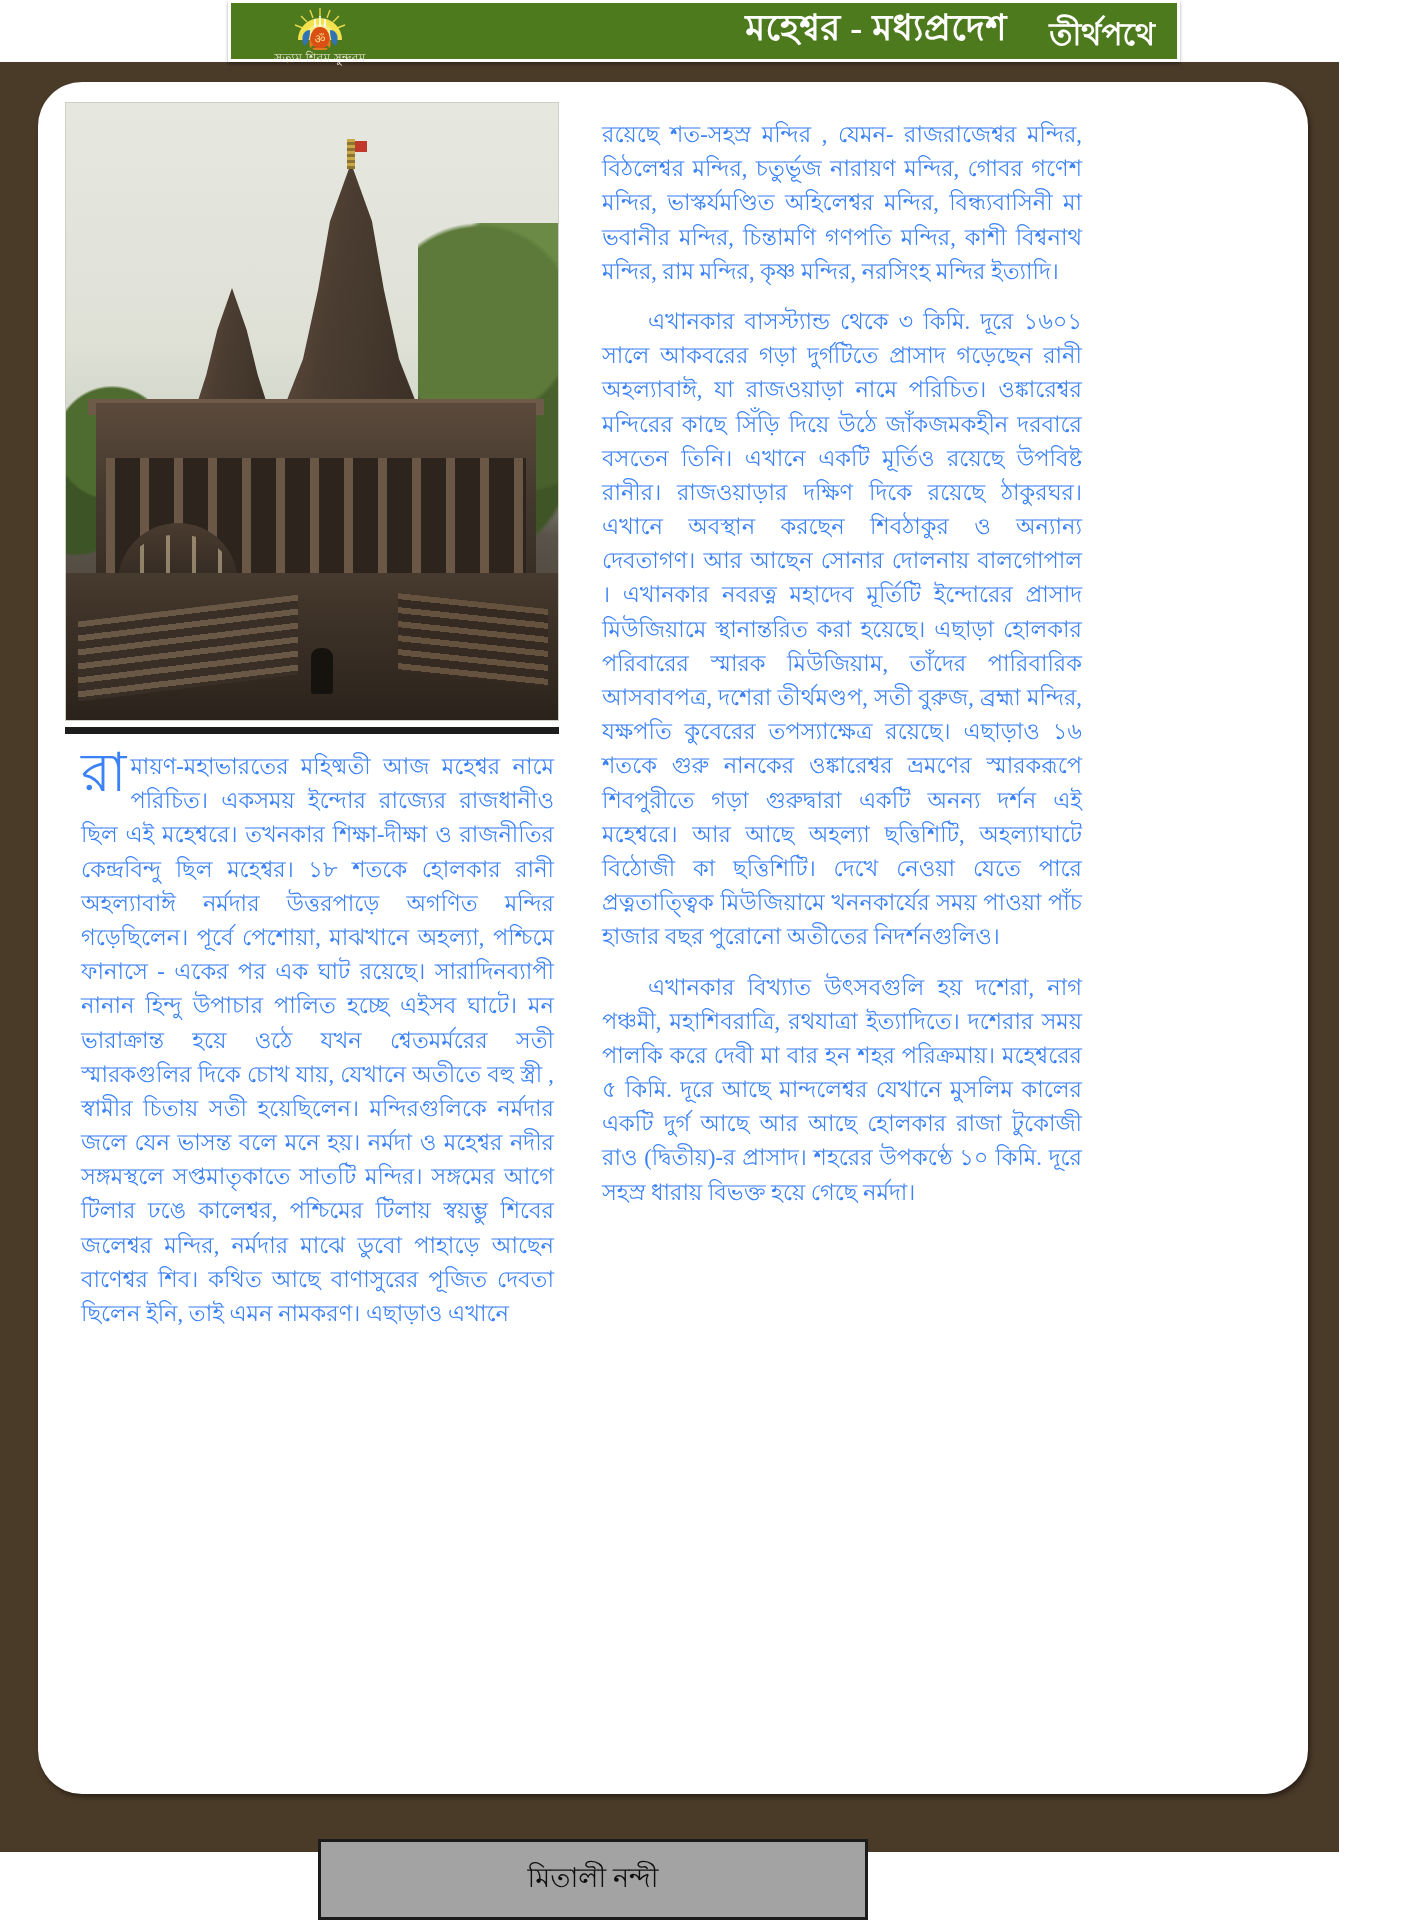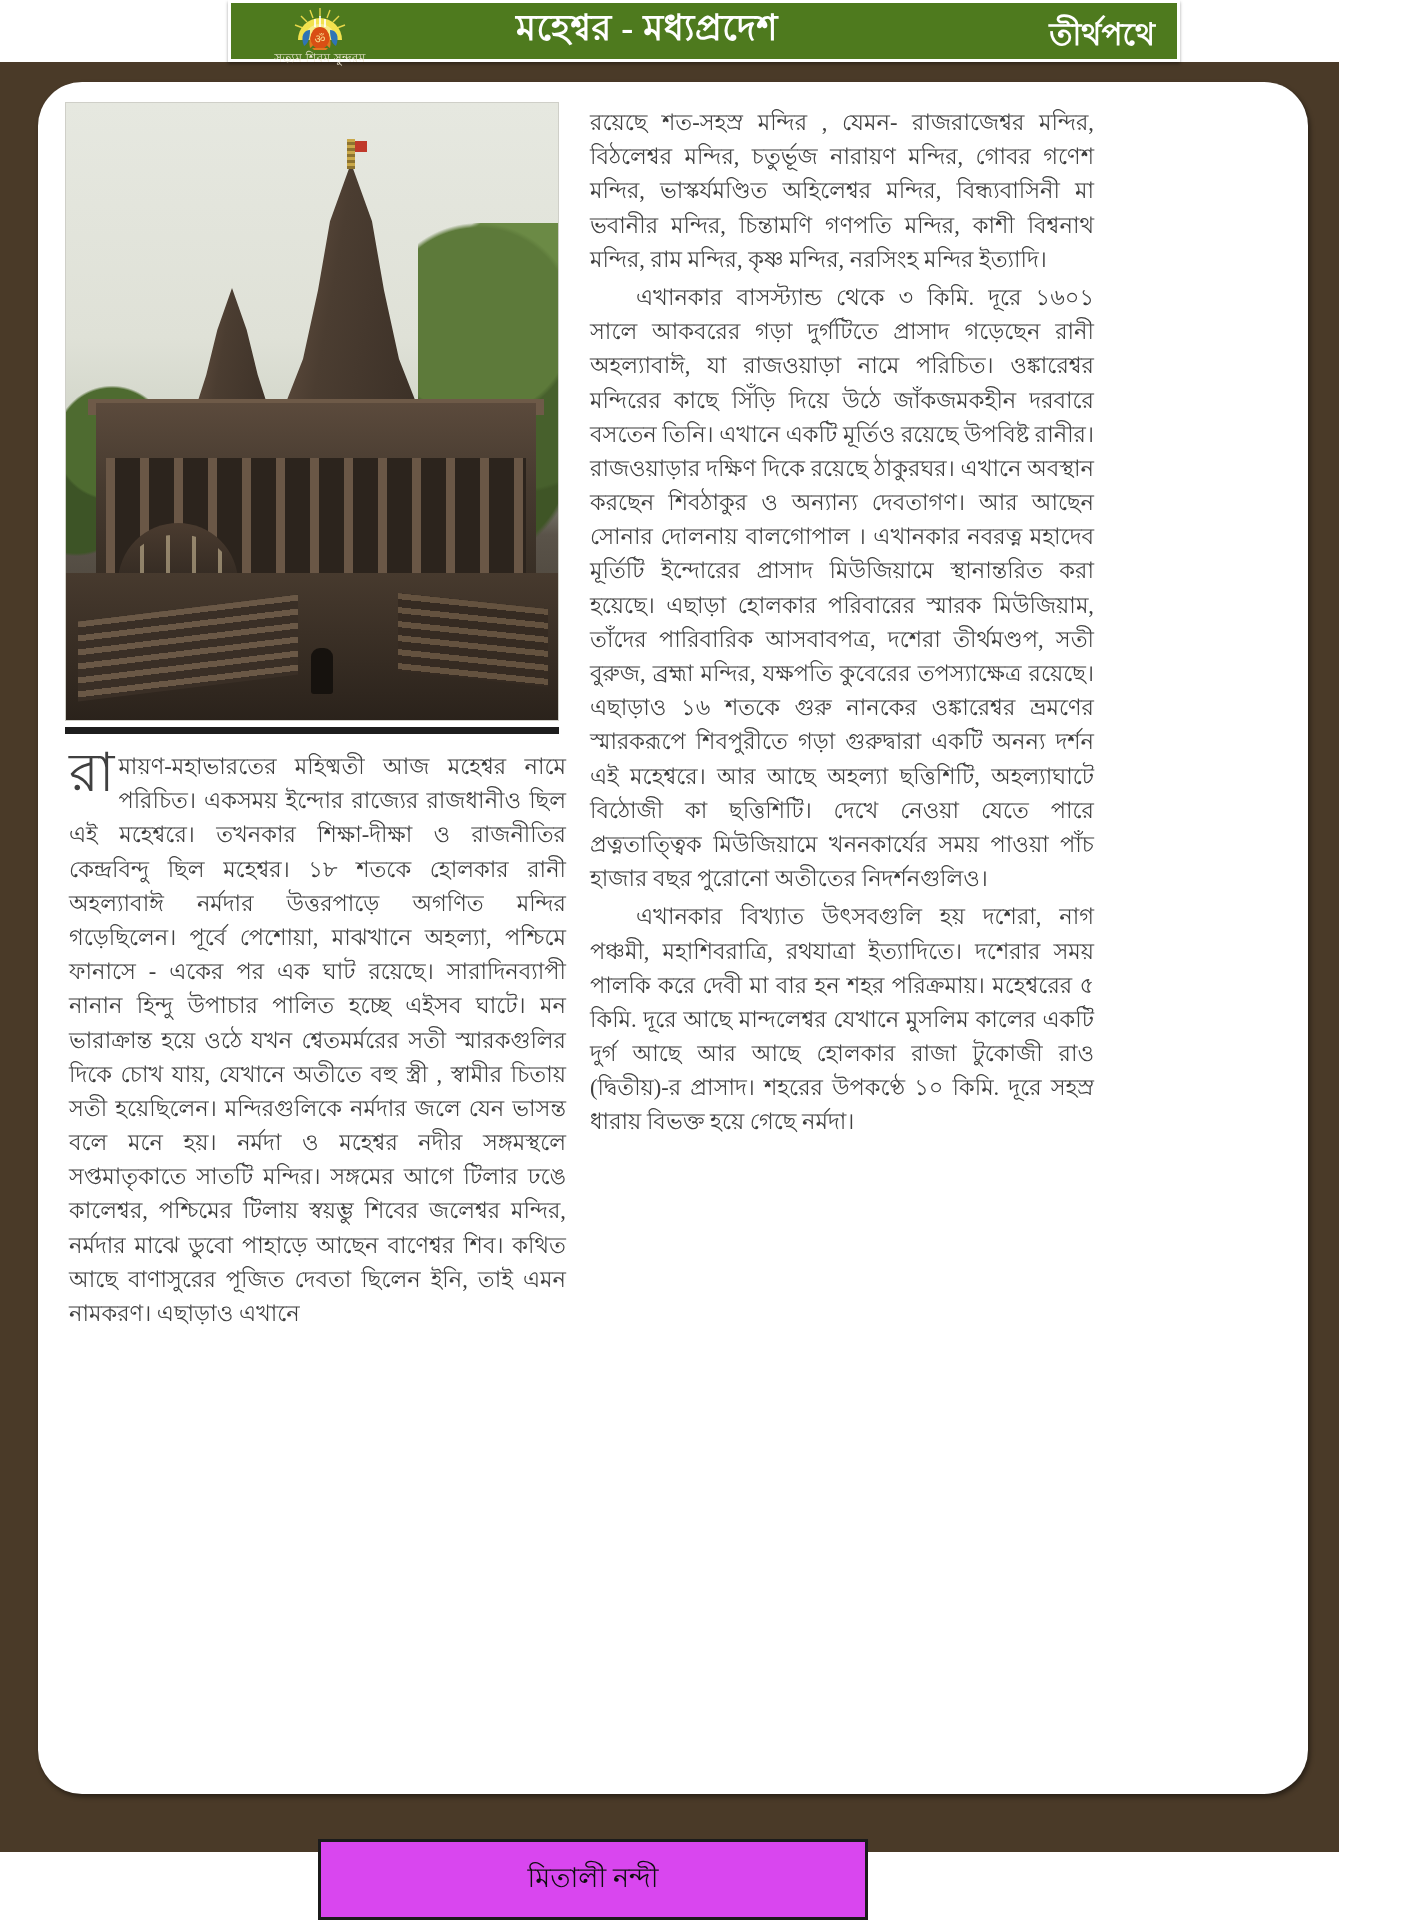--- a/index.html
+++ b/index.html
@@ -84,21 +84,21 @@
     white-space: nowrap;
     font-family: Liberation Serif, serif;
   }
 
   .header-title {
     position: absolute;
     left: 0;
     right: 0;
     top: 50%;
     transform: translateY(-52%);
-    text-align: center;
+    text-align: right;
     color: #ffffff;
     font-size: 36px;
     font-weight: 700;
     letter-spacing: 0.5px;
     padding-left: 56px;
     padding-right: 170px;
     box-sizing: border-box;
   }
 
   .header-section {
@@ -233,35 +233,35 @@
     font-size: 54px;
     line-height: 0.78;
     padding: 2px 4px 0 0;
     font-weight: 400;
   }
 
   .body-text {
     font-size: 22.5px;
     line-height: 1.52;
     text-align: justify;
-    color: #404040;
-    margin: 4px;
+    color: #3b82f6;
+    margin: 16px;
   }
   .body-text.p-indent { text-indent: 46px; }
 
   .left-text { margin-top: 16px; }
 
   
   .footer-bar {
     position: absolute;
     left: 318px;
     top: 1839px;
     width: 550px;
     height: 81px;
-    background: #d946ef;
+    background: #a3a3a3;
     border: 3px solid #1b1b1b;
     box-sizing: border-box;
     display: flex;
     align-items: center;
     justify-content: center;
   }
   .footer-name {
     font-size: 27px;
     color: #0e0e0e;
     font-weight: 400;

